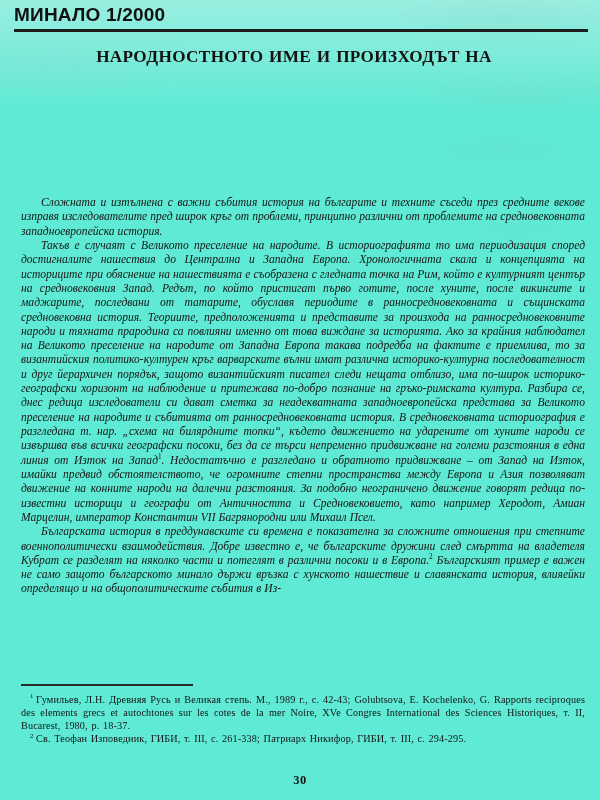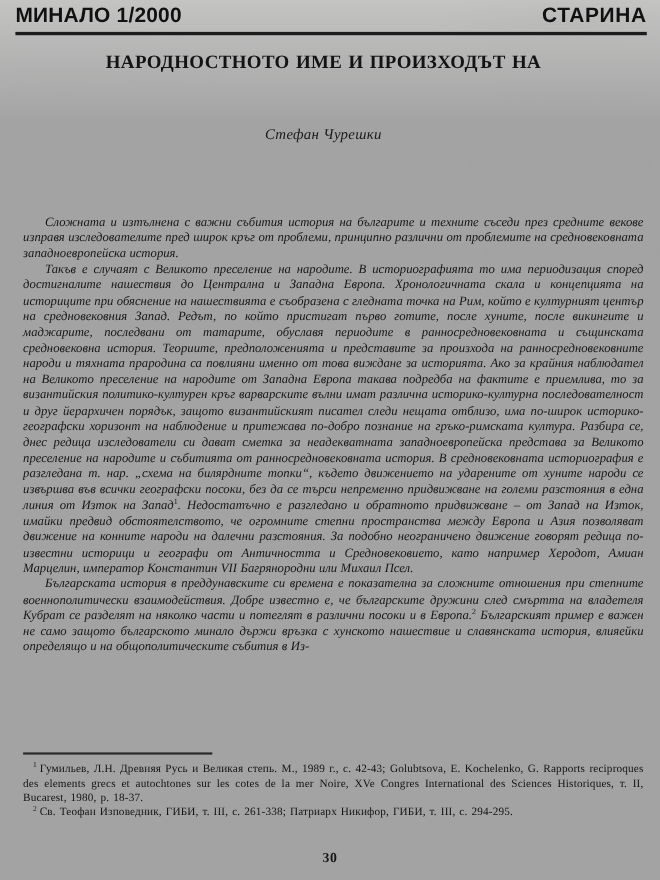--- a/index.html
+++ b/index.html
@@ -10,21 +10,21 @@
   }
   body {
     font-family: "Liberation Serif", serif;
   }
 
   .page {
     position: relative;
     width: 600px;
     height: 800px;
     margin: 0;
-    background: #a3a3a3;
+    background: #5eead4;
     overflow: hidden;
     box-sizing: border-box;
   }
 
   
   .scan-noise {
     position: absolute;
     inset: 0;
     pointer-events: none;
     opacity: .5;
@@ -170,31 +170,29 @@
 </head>
 <body>
 
 <div class="page">
 
   <div class="scan-noise"></div>
 
   <header class="running-head">
     <div class="rh-row">
       <span class="rh-left">МИНАЛО 1/2000</span>
-      <span class="rh-right">СТАРИНА</span>
     </div>
     <div class="rule-head"></div>
   </header>
 
   <div class="title-block">
     <h1 class="article-title">
       <span>НАРОДНОСТНОТО ИМЕ И ПРОИЗХОДЪТ НА</span><br>
       <br>
     </h1>
-    <div class="author">Стефан Чурешки</div>
   </div>
 
   <section class="body-text">
 
     <p>
       <span>Сложната и изтълнена с важни събития история на българите и техните съседи през средните векове изправя изследователите пред широк кръг от проблеми, принципно различни от проблемите на средновековната западноевропейска история.</span>
     </p>
 
     <p><span>Такъв е случаят с Великото преселение на народите. В историографията то има периодизация според достигналите нашествия до Централна и Западна Европа. Хронологичната скала и концепцията на историците при обяснение на нашествията е съобразена с гледната точка на Рим, който е културният център на средновековния Запад. Редът, по който пристигат първо готите, после хуните, после викингите и маджарите, последвани от татарите, обуславя периодите в ранносредновековната и същинската средновековна история. Теориите, предположенията и представите за произхода на ранносредновековните народи и тяхната прародина са повлияни именно от това виждане за историята. Ако за крайния наблюдател на Великото преселение на народите от Западна Европа такава подредба на фактите е приемлива, то за византийския политико-културен кръг варварските вълни имат различна историко-културна последователност и друг йерархичен порядък, защото византийският писател следи нещата отблизо, има по-широк историко-географски хоризонт на наблюдение и притежава по-добро познание на гръко-римската култура. Разбира се, днес редица изследователи си дават сметка за неадекватната западноевропейска представа за Великото преселение на народите и събитията от ранносредновековната история. В средновековната историография е разгледана т. нар. „схема на билярдните топки“, където движението на ударените от хуните народи се извършва във всички географски посоки, без да се търси непременно придвижване на големи разстояния в една линия от Изток на Запад</span><sup>1</sup><span>. Недостатъчно е разгледано и обратното придвижване – от Запад на Изток, имайки предвид обстоятелството, че огромните степни пространства между Европа и Азия позволяват движение на конните народи на далечни  разстояния. За подобно неограничено движение говорят редица по-известни историци и географи от Античността и Средновековието, като например Херодот, Амиан Марцелин, император Константин VII Багрянородни или Михаил Псел.</span></p>
 

